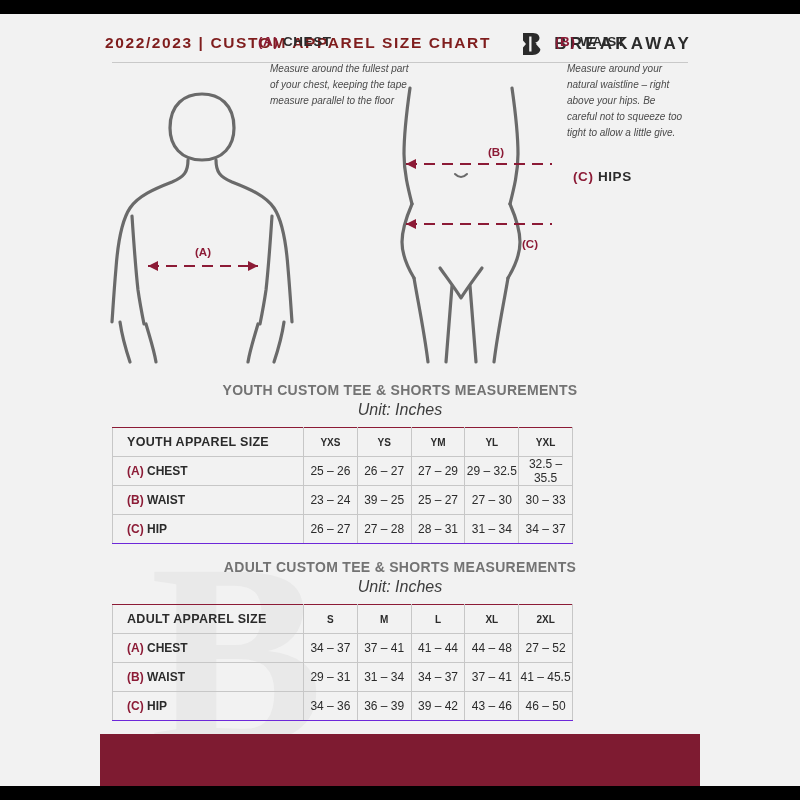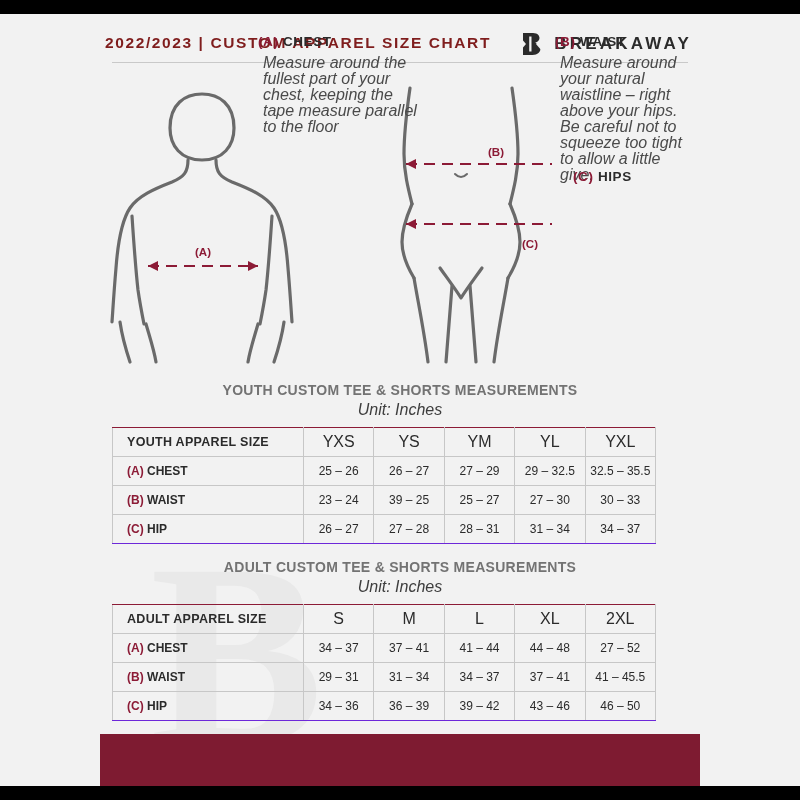--- a/index.html
+++ b/index.html
@@ -121,22 +121,22 @@
     margin: 0 0 6px 0;
     font-size: 13.5px;
     font-weight: bold;
     letter-spacing: 0.6px;
     color: #2b2b2b;
   }
   .callout h3 .tag {
     color: #8c1b36;
   }
   .callout p {
-    margin: 5px;
-    font-size: 16px;
+    margin: 12px;
+    font-size: 10px;
     line-height: 16px;
     font-style: italic;
     color: #4a4a4a;
     font-family: "Liberation Sans", sans-serif;
   }
   #callout-chest { left: 258px; top: 20px; width: 170px; }
   #callout-waist { left: 555px; top: 20px; width: 140px; }
   #callout-hips  { left: 573px; top: 155px; width: 140px; }
 
   
@@ -157,36 +157,36 @@
     margin: 0;
   }
   .tbl-unit {
     text-align: center;
     font-size: 16px;
     font-style: italic;
     color: #3d3d3d;
     margin: 3px 0 8px 0;
   }
   table {
-    width: 544px;
+    width: 461px;
     border-collapse: collapse;
     table-layout: fixed;
   }
   table td, table th {
     border: 1px solid #c7c7c7;
     height: 28px;
     font-size: 12px;
     color: #2b2b2b;
     text-align: center;
     font-weight: normal;
     padding: 0;
   }
   table th {
-    font-weight: normal;
-    font-size: 16px;
+    font-weight: bold;
+    font-size: 10px;
   }
   .col-label {
     width: 176px;
     text-align: left !important;
     padding-left: 14px !important;
   }
   thead th.col-label {
     font-weight: bold;
     font-size: 12.5px;
     letter-spacing: 0.3px;

